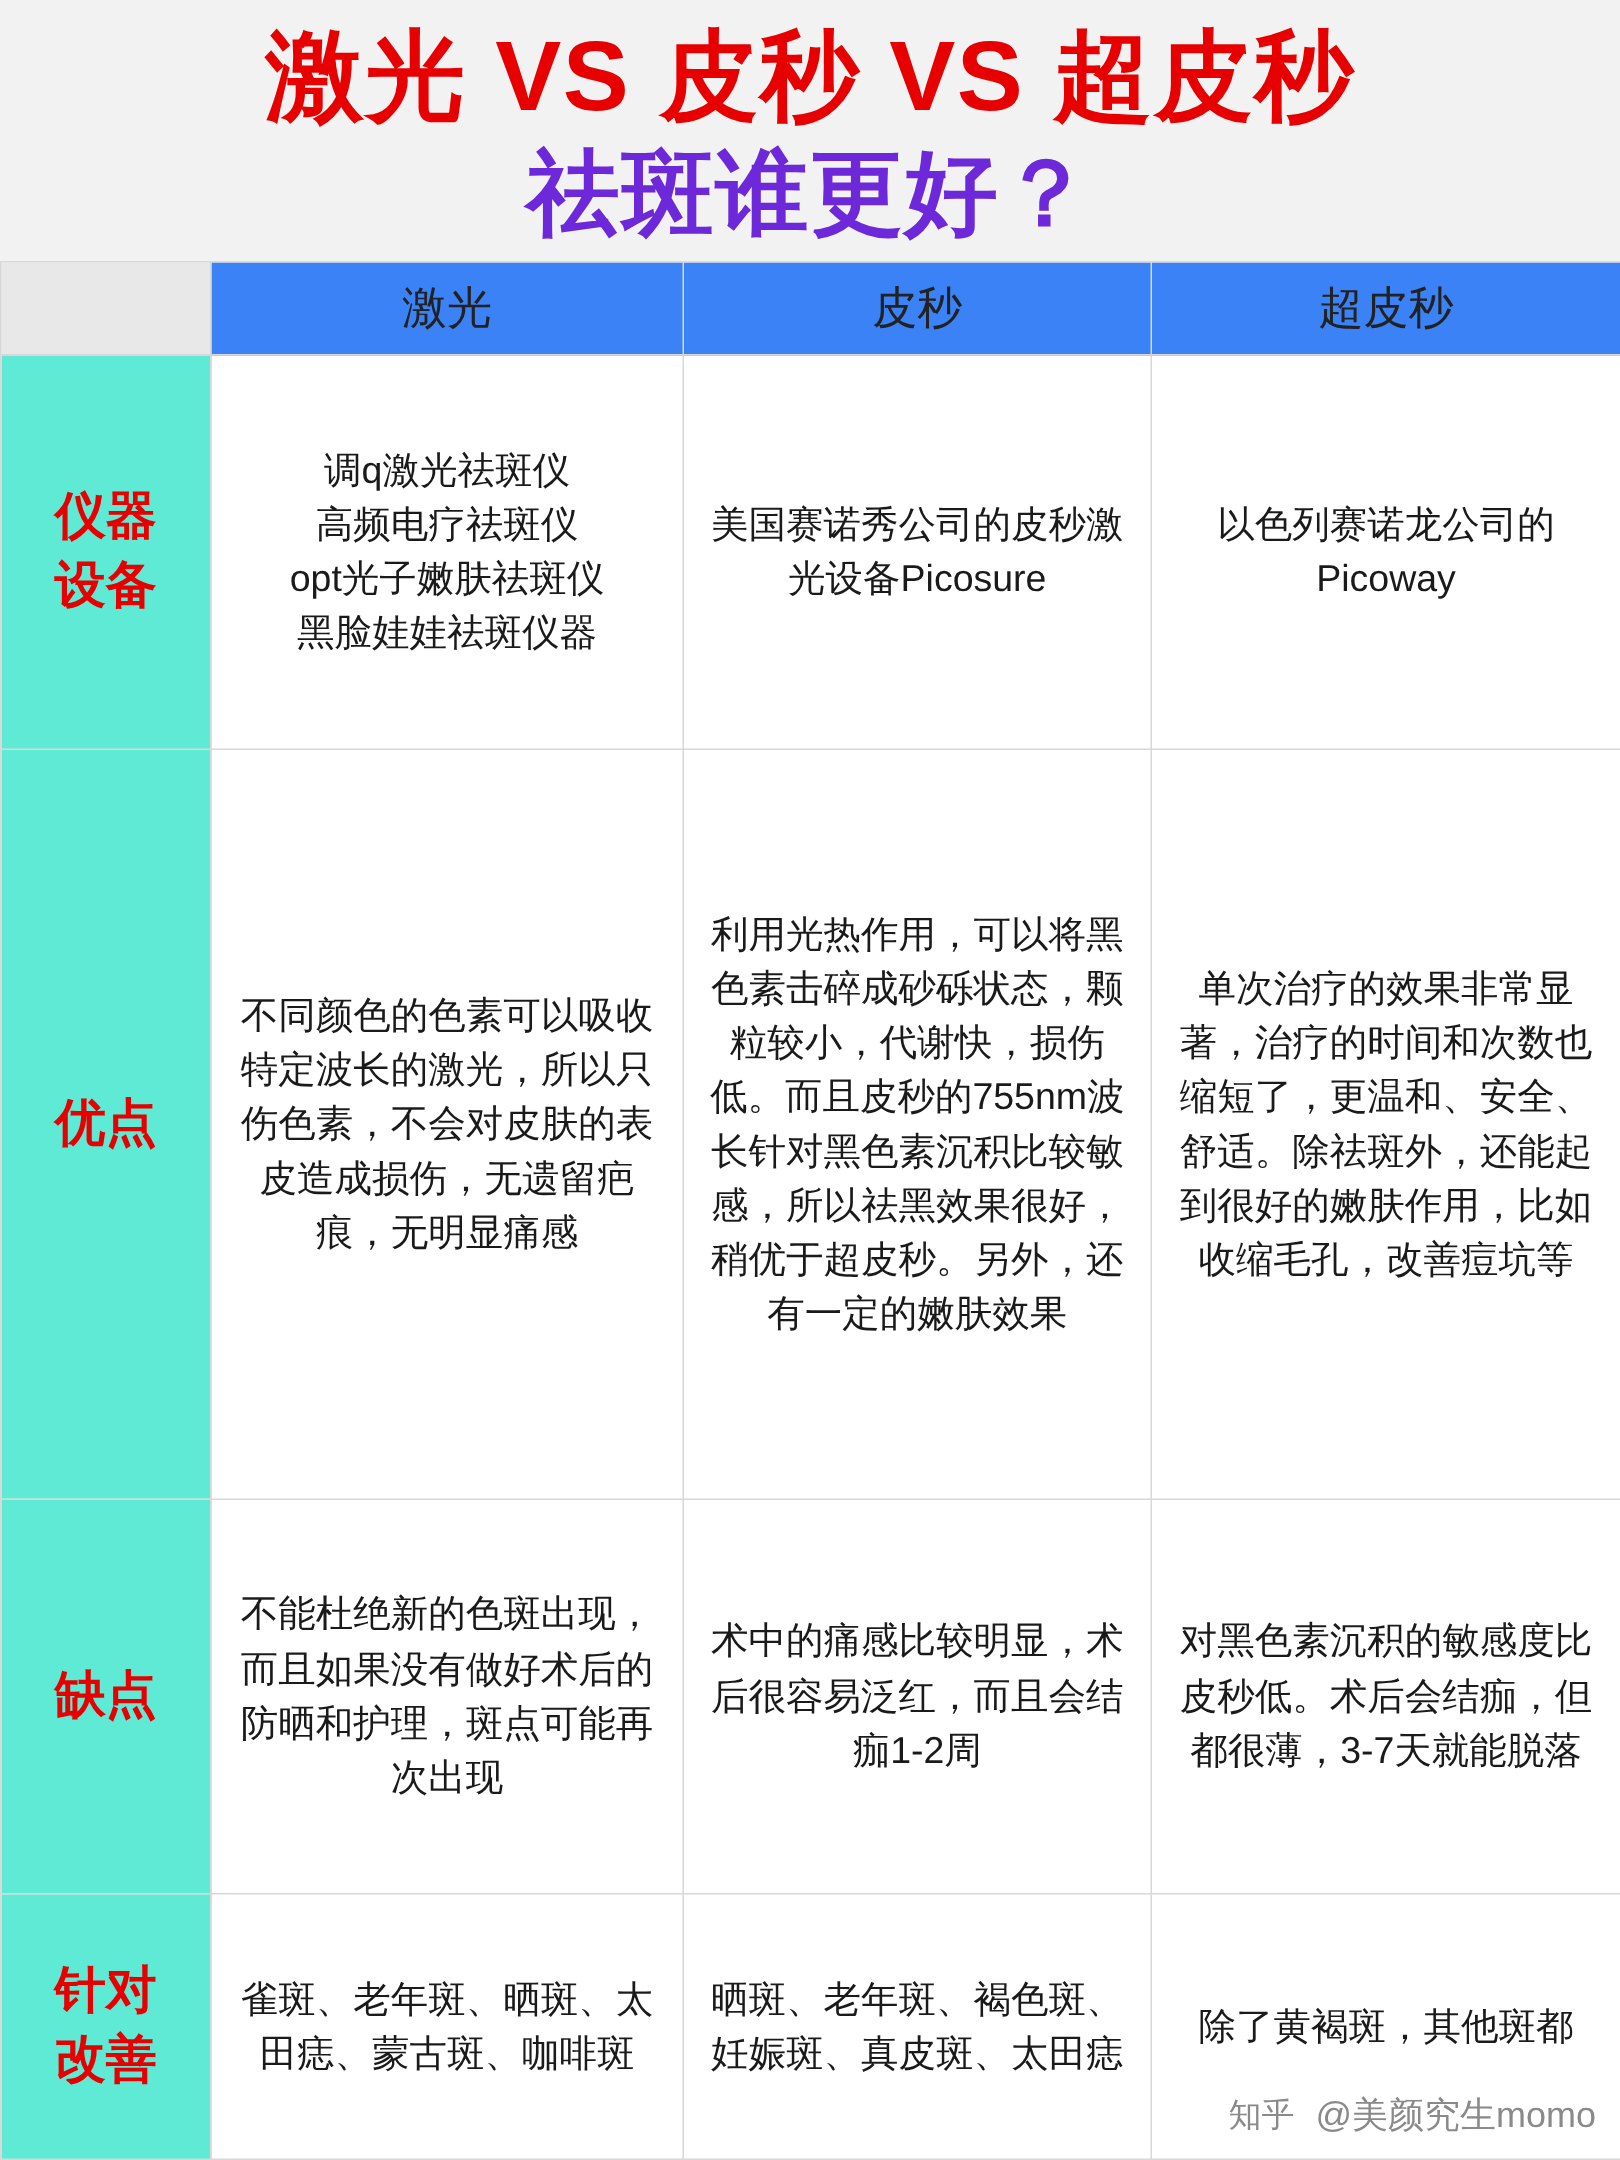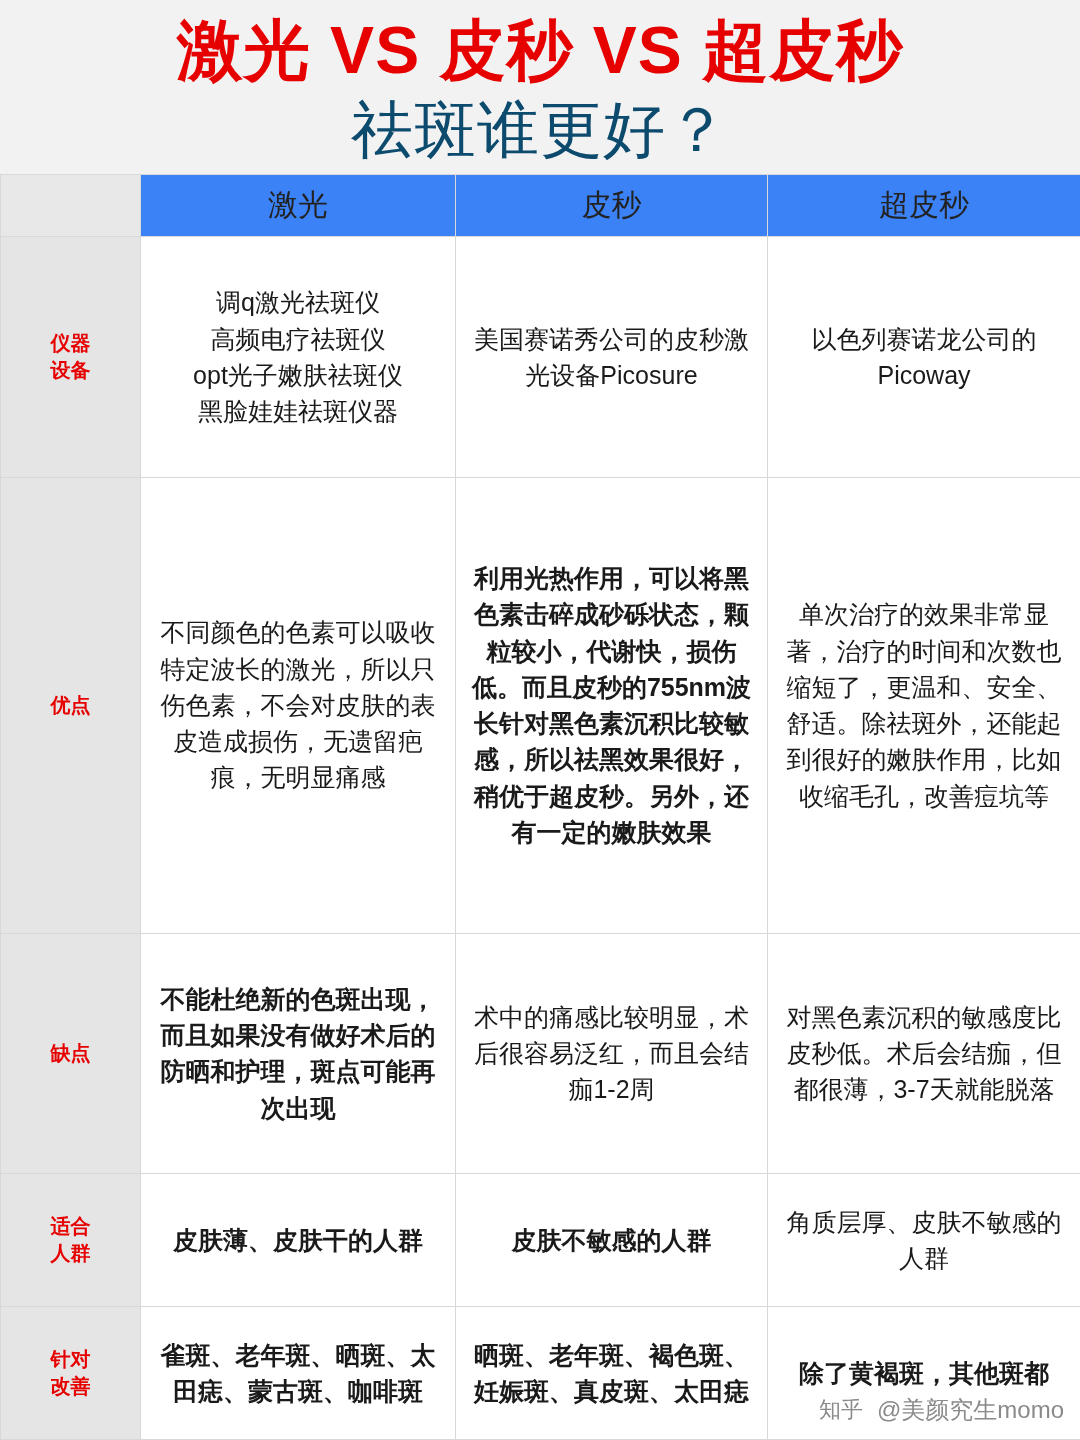--- a/index.html
+++ b/index.html
@@ -28,22 +28,22 @@
   }
   .title-main {
     font-size: 66px;
     font-weight: bold;
     color: #e60000;
     line-height: 1.22;
     letter-spacing: 1px;
   }
   .title-sub {
     font-size: 62px;
-    font-weight: normal;
-    color: #0c4a6e;
+    font-weight: bold;
+    color: #6d28d9;
     line-height: 1.25;
     letter-spacing: 1px;
   }
   table.cmp {
     width: 1080px;
     border-collapse: collapse;
     table-layout: fixed;
     background: #ffffff;
     flex: 1 1 auto;
   }
@@ -62,36 +62,36 @@
     background: #3b82f6;
     height: 62px;
     font-size: 30px;
     font-weight: normal;
     color: #222;
     text-align: center;
   }
   thead th.corner { background: #e8e8e8; }
 
   td.rowhead {
-    background: #e5e5e5;
+    background: #5eead4;
     color: #e60000;
-    font-size: 20px;
+    font-size: 34px;
     font-weight: bold;
     text-align: center;
     line-height: 1.35;
   }
   td.cell {
     font-size: 25px;
     color: #1a1a1a;
     line-height: 1.45;
     text-align: center;
     vertical-align: middle;
   }
   td.cell.bold {
-    font-weight: bold;
+    font-weight: normal;
   }
   .watermark {
     position: absolute;
     right: 16px;
     bottom: 14px;
     font-size: 24px;
     color: #8a8a8a;
     display: flex;
     align-items: center;
     gap: 14px;
@@ -144,27 +144,20 @@
         <td class="cell bold">利用光热作用，可以将黑色素击碎成砂砾状态，颗粒较小，代谢快，损伤低。而且皮秒的755nm波长针对黑色素沉积比较敏感，所以祛黑效果很好，稍优于超皮秒。另外，还有一定的嫩肤效果</td>
         <td class="cell">单次治疗的效果非常显著，治疗的时间和次数也缩短了，更温和、安全、舒适。除祛斑外，还能起到很好的嫩肤作用，比如收缩毛孔，改善痘坑等</td>
       </tr>
       <tr>
         <td class="rowhead">缺点</td>
         <td class="cell bold">不能杜绝新的色斑出现，而且如果没有做好术后的防晒和护理，斑点可能再次出现</td>
         <td class="cell">术中的痛感比较明显，术后很容易泛红，而且会结痂1-2周</td>
         <td class="cell">对黑色素沉积的敏感度比皮秒低。术后会结痂，但都很薄，3-7天就能脱落</td>
       </tr>
       <tr>
-        <td class="rowhead" style="white-space: pre-line;">适合
-人群</td>
-        <td class="cell bold">皮肤薄、皮肤干的人群</td>
-        <td class="cell bold">皮肤不敏感的人群</td>
-        <td class="cell">角质层厚、皮肤不敏感的人群</td>
-      </tr>
-      <tr>
         <td class="rowhead" style="white-space: pre-line;">针对
 改善</td>
         <td class="cell bold">雀斑、老年斑、晒斑、太田痣、蒙古斑、咖啡斑</td>
         <td class="cell bold">晒斑、老年斑、褐色斑、妊娠斑、真皮斑、太田痣</td>
         <td class="cell bold">除了黄褐斑，其他斑都</td>
       </tr>
     </tbody>
   </table>
 
   <div class="watermark">

